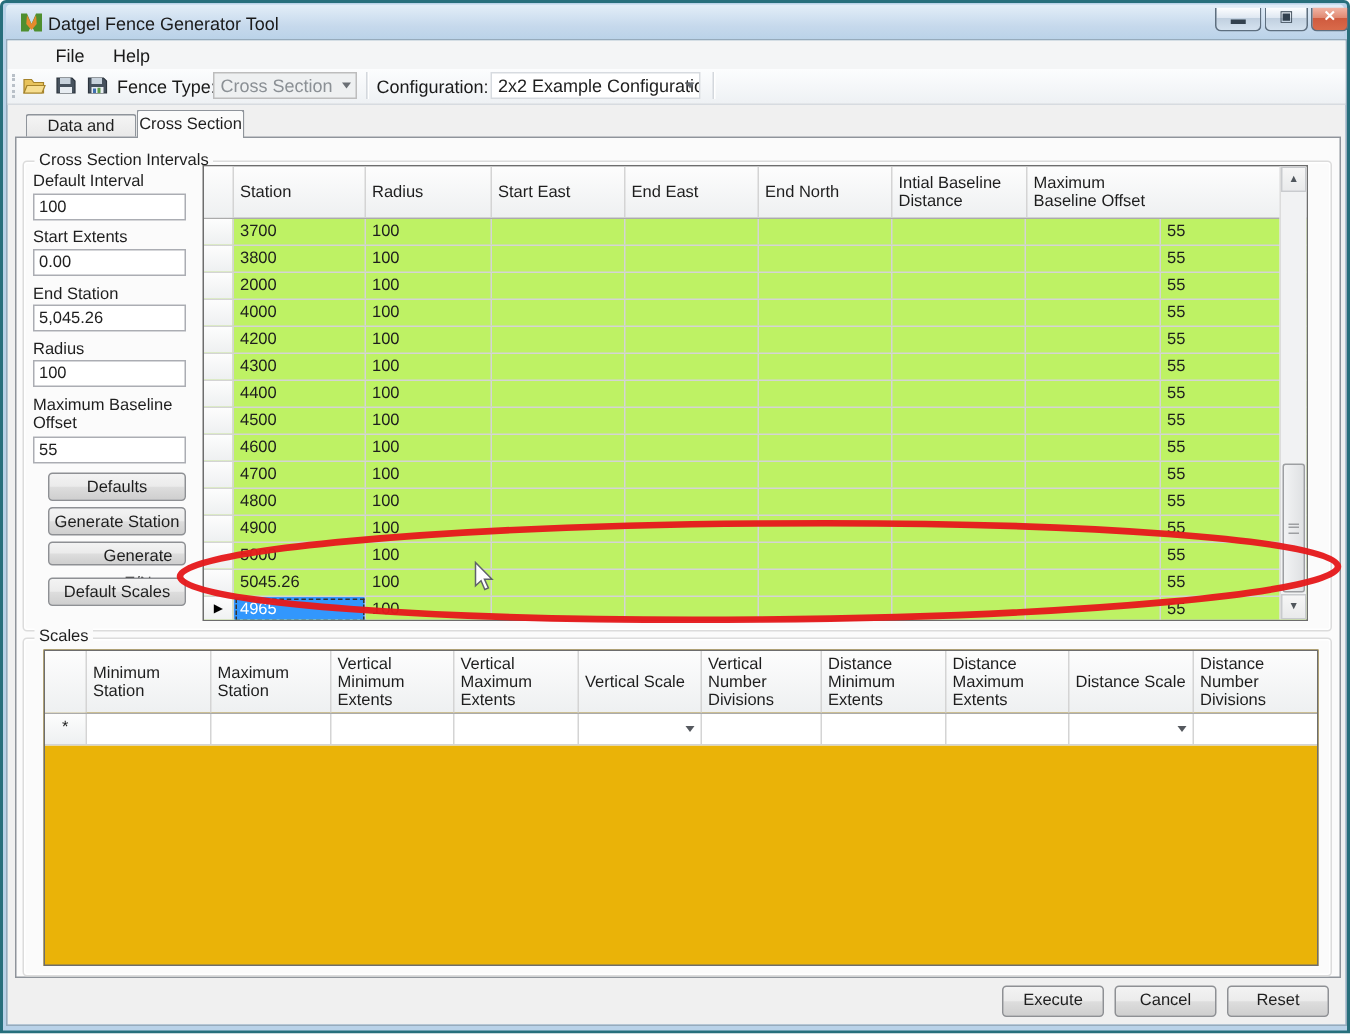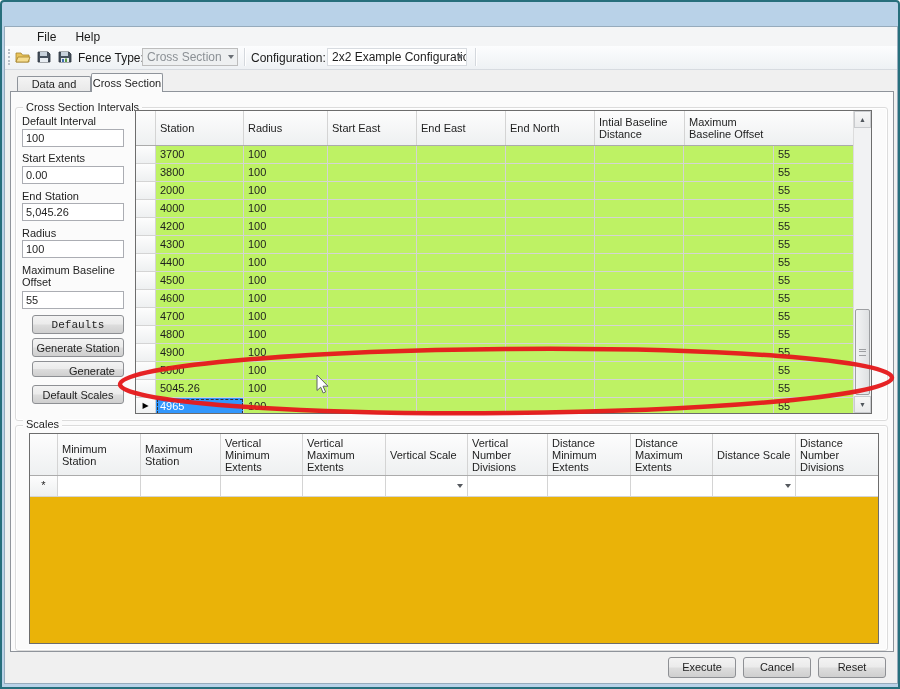--- a/index.html
+++ b/index.html
@@ -65,20 +65,30 @@
   
   .fbtn{width:68px;height:21px;top:655px;}
   
   .overlay{position:absolute;left:0;top:0;width:900px;height:689px;pointer-events:none;z-index:50;}
 </style>
 </head>
 <body>
 
 <div class="page">
 
+  <div class="titlebar">
+    <svg class="app-icon" viewBox="0 0 16 16">
+      <path d="M1,2 L5,2 L8,9 L11,2 L15,2 L15,14 L10,14 L8,10 L6,14 L1,14 Z" fill="#4e8f2f"></path>
+      <path d="M5,3 L8,9 L11,3 L11.5,9 L8,13 L4.5,9 Z" fill="#e78a2d"></path>
+    </svg>
+    <span class="title-text">Datgel Fence Generator Tool</span>
+    <div class="winbtn" style="left:806px;width:31px;"><span style="position:relative;top:2px;">▬</span></div>
+    <div class="winbtn" style="left:839px;width:29px;"><span>▣</span></div>
+    <div class="winbtn close" style="left:870px;width:25px;"><span>✕</span></div>
+  </div>
 
   <div class="content">
 
     <div class="menubar">
       <span class="menu-item" style="margin-left:24px;text-align:right;">File</span>
       <span class="menu-item">Help</span>
     </div>
 
     <div class="toolbar">
       <div class="tgrip"></div>
@@ -130,21 +140,21 @@
   <span class="flabel" style="left:20px;top:188px;">End Station</span>
   <div class="tbox" style="left:20px;top:201px;">5,045.26</div>
 
   <span class="flabel" style="left:20px;top:225px;">Radius</span>
   <div class="tbox" style="left:20px;top:238px;">100</div>
 
   <span class="flabel" style="left:20px;top:262px;">Maximum  Baseline
 Offset</span>
   <div class="tbox" style="left:20px;top:289px;">55</div>
 
-  <div class="btn" style="left:30px;top:313px;width:92px;height:19px;font-family:Liberation Mono, monospace;">
+  <div class="btn" style="left:30px;top:313px;width:92px;height:19px;">
       <div class="btn-inner">Defaults</div>
     </div>
   <div class="btn" style="left:30px;top:336px;width:92px;height:19px;">
       <div class="btn-inner">Generate Station</div>
     </div>
   <div class="btn" style="left:30px;top:359px;width:92px;height:16px;padding-left:28px;">
       <div class="btn-inner">Generate E/N</div>
     </div>
   <div class="btn" style="left:30px;top:383px;width:92px;height:19px;">
       <div class="btn-inner">Default Scales</div>

